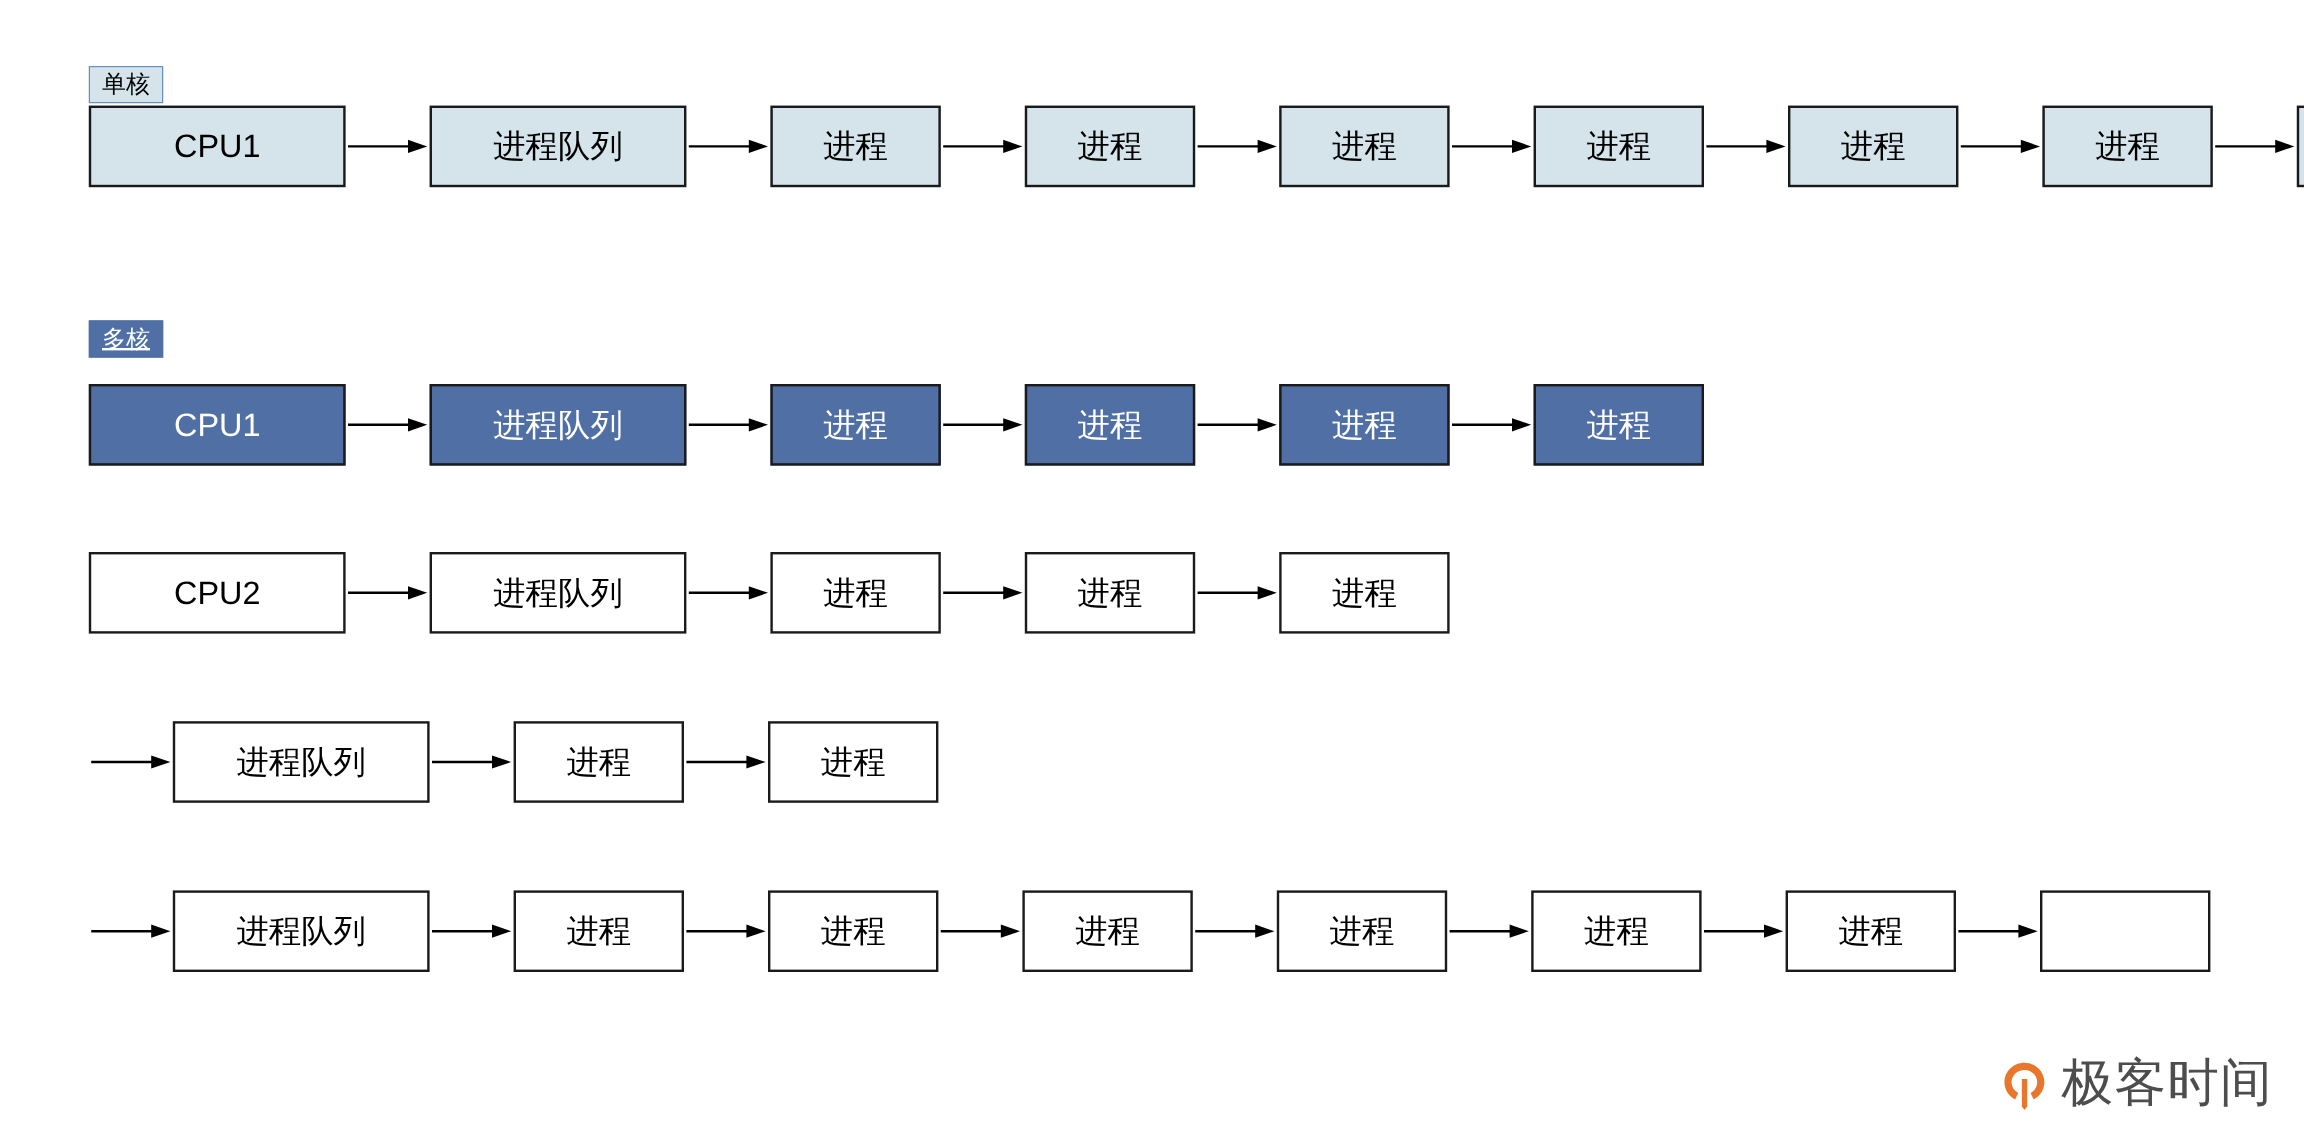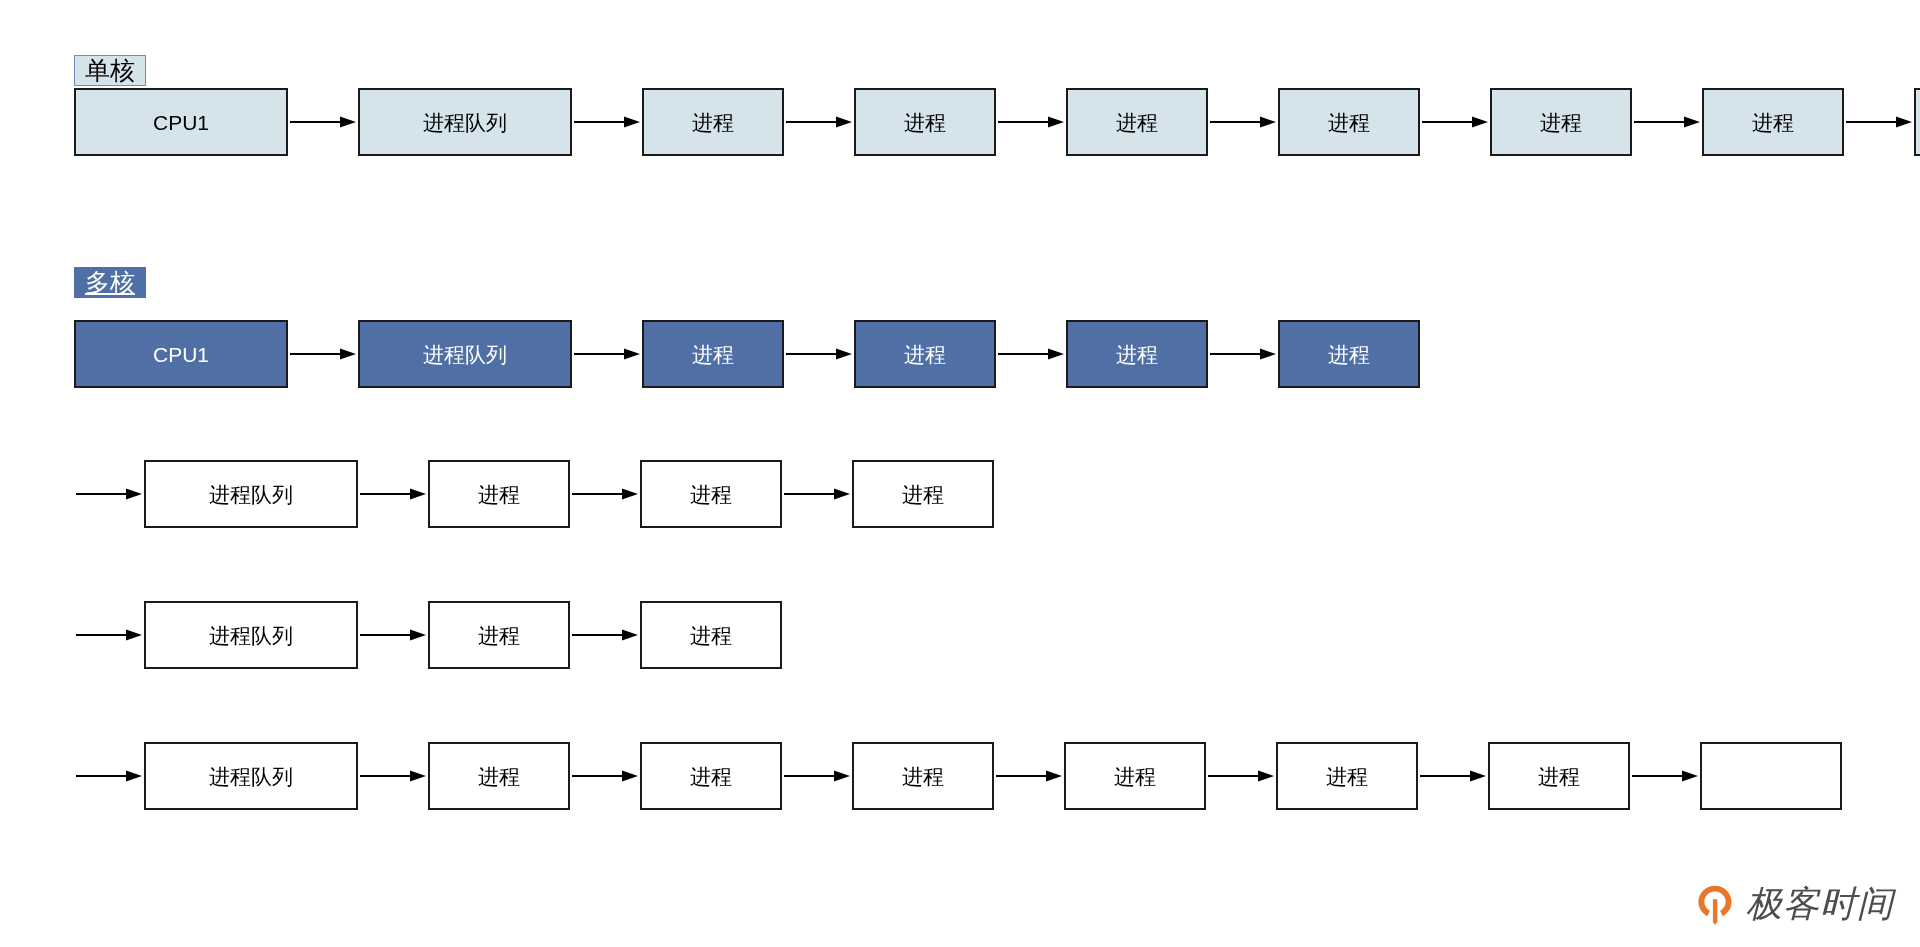--- a/index.html
+++ b/index.html
@@ -18,21 +18,21 @@
   }
 
   
   .badge {
     position: absolute;
     display: inline-flex;
     align-items: center;
     justify-content: center;
     height: 31px;
     padding: 0 10px;
-    font-size: 25px;
+    font-size: 20px;
     line-height: 1;
     white-space: nowrap;
   }
   .badge.light {
     background: #d4e4ea;
     border: 1px solid #6a8fbf;
     color: #000000;
   }
   .badge.dark {
     background: #4f6fa5;
@@ -47,21 +47,21 @@
     left: 74px;
     display: flex;
     align-items: center;
     height: 68px;
   }
   .node {
     display: flex;
     align-items: center;
     justify-content: center;
     height: 68px;
-    font-size: 21px;
+    font-size: 27px;
     line-height: 1;
     white-space: nowrap;
     flex: 0 0 auto;
   }
   .node.wide { width: 214px; }
   .node.narrow { width: 142px; }
 
   .node.light {
     background: #d4e4ea;
     border: 2px solid #1a1a1a;
@@ -94,26 +94,25 @@
     display: flex;
     align-items: center;
     gap: 10px;
   }
   .wm-mark {
     width: 42px;
     height: 42px;
     flex: 0 0 auto;
   }
   .wm-text {
-    font-size: 36px;
+    font-size: 43px;
     letter-spacing: 1px;
     color: #4d4d4d;
     line-height: 1;
     white-space: nowrap;
-    font-style: italic;
   }
 </style>
 </head>
 <body>
 
 <div class="canvas">
 
   <div class="badge light" id="badge-single-core" style="left: 74px; top: 55px;">
     <span>单核</span>
   </div>
@@ -216,20 +215,23 @@
         </div>
         <svg class="arrow long" viewBox="0 0 70 14" preserveAspectRatio="none">
           <line x1="2" y1="7" x2="54" y2="7" stroke="#000000" stroke-width="2"></line>
           <polygon points="52,1.5 68,7 52,12.5" fill="#000000"></polygon>
         </svg>
         <div class="node dark narrow">
           <span>进程</span>
         </div>
       </div>
       <div class="row" style="top: 460px;">
+        <div class="node plain wide">
+          <span>CPU2</span>
+        </div>
         <svg class="arrow long" viewBox="0 0 70 14" preserveAspectRatio="none">
           <line x1="2" y1="7" x2="54" y2="7" stroke="#000000" stroke-width="2"></line>
           <polygon points="52,1.5 68,7 52,12.5" fill="#000000"></polygon>
         </svg>
         <div class="node plain wide">
           <span>进程队列</span>
         </div>
         <svg class="arrow long" viewBox="0 0 70 14" preserveAspectRatio="none">
           <line x1="2" y1="7" x2="54" y2="7" stroke="#000000" stroke-width="2"></line>
           <polygon points="52,1.5 68,7 52,12.5" fill="#000000"></polygon>

